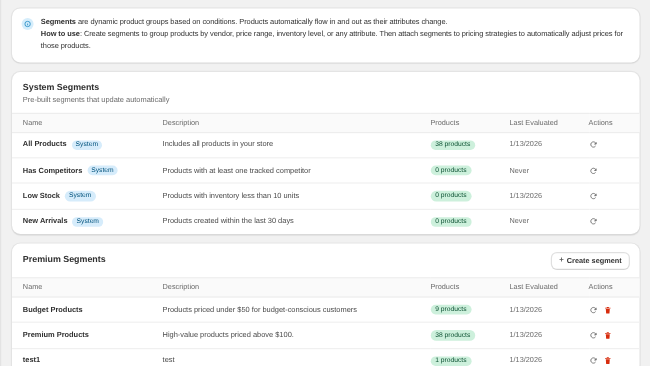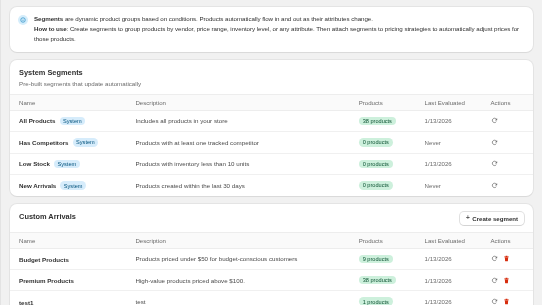--- a/index.html
+++ b/index.html
@@ -241,21 +241,21 @@
                   </span>
               </span>
             </td>
           </tr>
         </tbody>
       </table>
     </section>
 
     <section class="card">
       <div class="sec-title-wrap" style="padding-bottom:7px;">
-        <span class="sec-title">Custom Arrivals</span>
+        <span class="sec-title">Premium Segments</span>
         <span class="btn-create">
           <span class="plus">+</span>
           <span>Create segment</span>
         </span>
       </div>
 
       <table>
         <thead>
           <tr>
             <th class="c-name">Name</th>

